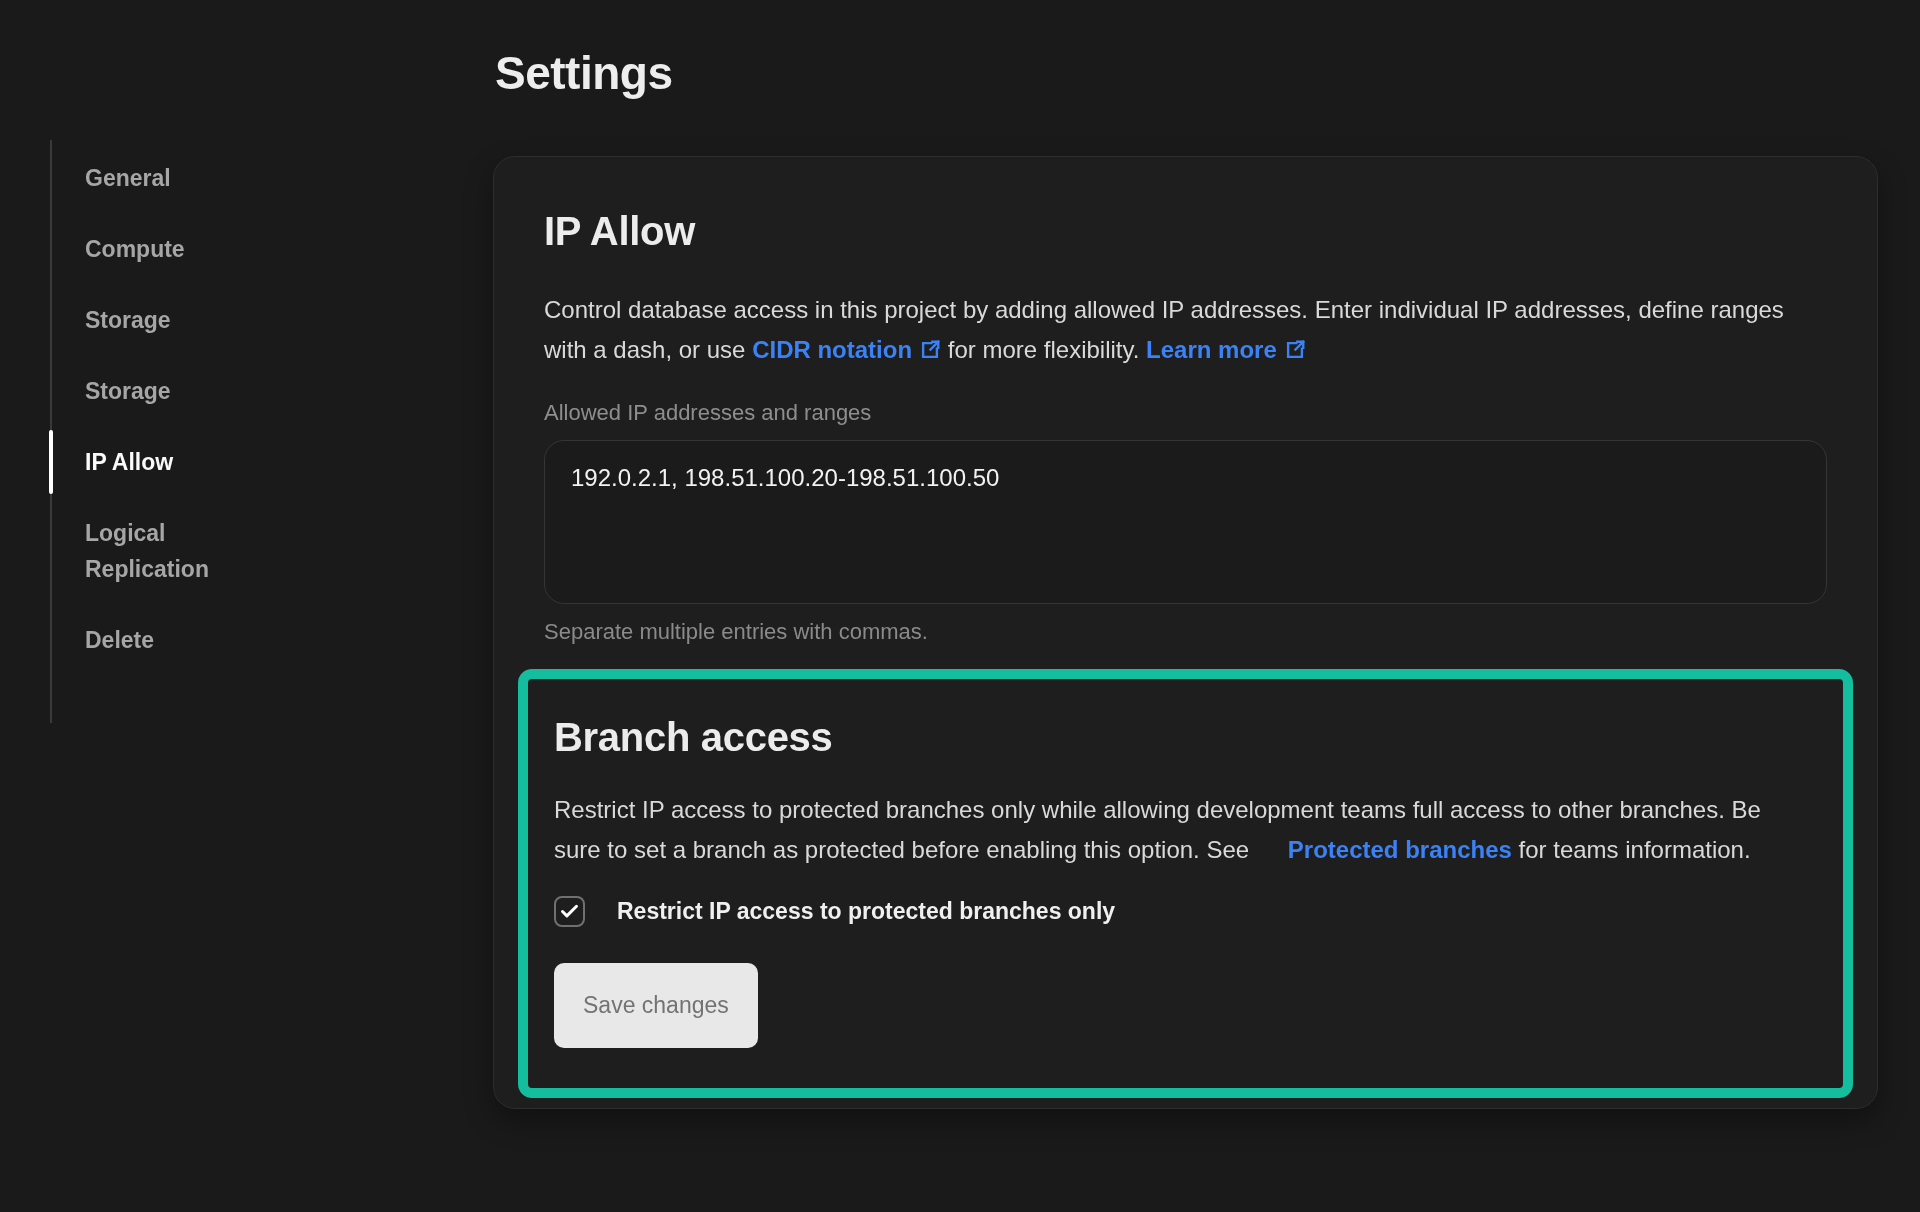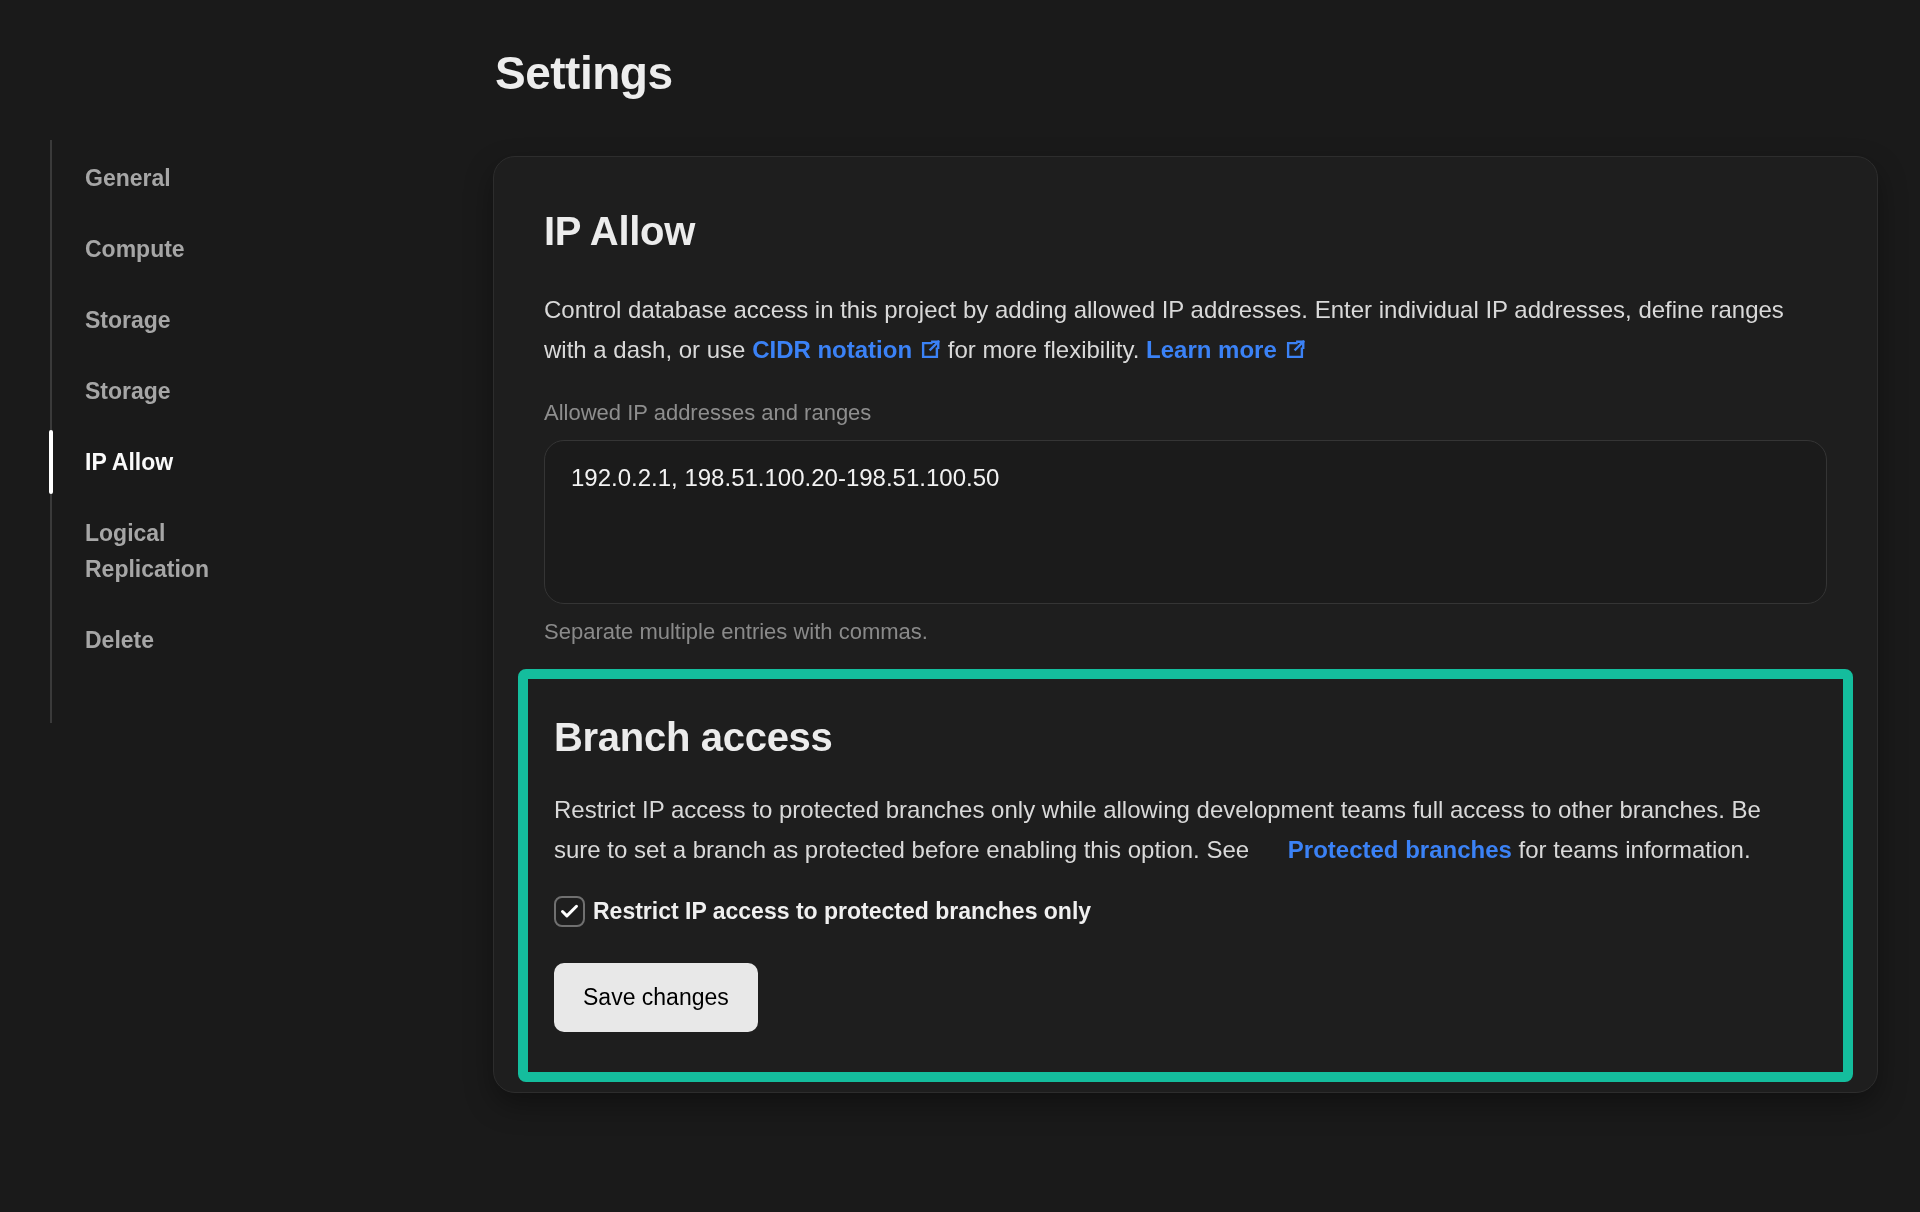--- a/index.html
+++ b/index.html
@@ -70,44 +70,44 @@
     padding: 20px 26px; resize: none; outline: none;
     font-family: "Liberation Sans", "DejaVu Sans", sans-serif;
     font-size: 24px; color: #f2f2f2; line-height: 34px;
   }
   .field-hint { font-size: 22px; color: #8a8a8a; margin-top: 15px; }
 
   
   .branch-box {
     margin: 24px -26px 0;
     border: 10px solid #14bd9d;
-    border-radius: 8px;
+    border-radius: 14px;
     padding: 36px 26px 40px;
   }
   .branch-box .desc { max-width: 1250px; margin-bottom: 26px; }
 
   .checkbox-row {
-    display: flex; align-items: center; gap: 8px;
+    display: flex; align-items: center; gap: 32px;
     cursor: pointer; margin: 0 0 36px;
   }
   .checkbox {
     width: 31px; height: 31px; flex-shrink: 0;
     border: 2px solid #707070; border-radius: 8px;
     background: #1e1e1e;
     display: flex; align-items: center; justify-content: center;
   }
   .checkbox svg { width: 21px; height: 21px; }
   .checkbox-label {
     font-size: 23px; font-weight: 700; color: #f0f0f0;
   }
   .save-btn {
     display: inline-block;
-    background: #e8e8e8; color: #000000;
+    background: #e8e8e8; color: #737373;
     border: none; border-radius: 10px;
-    padding: 21px 29px;
+    padding: 29px 29px;
     font-family: "Liberation Sans", "DejaVu Sans", sans-serif;
     font-size: 23px; font-weight: 500;
     cursor: pointer;
   }
 </style>
 </head>
 <body>
 
 <div class="page">
 

